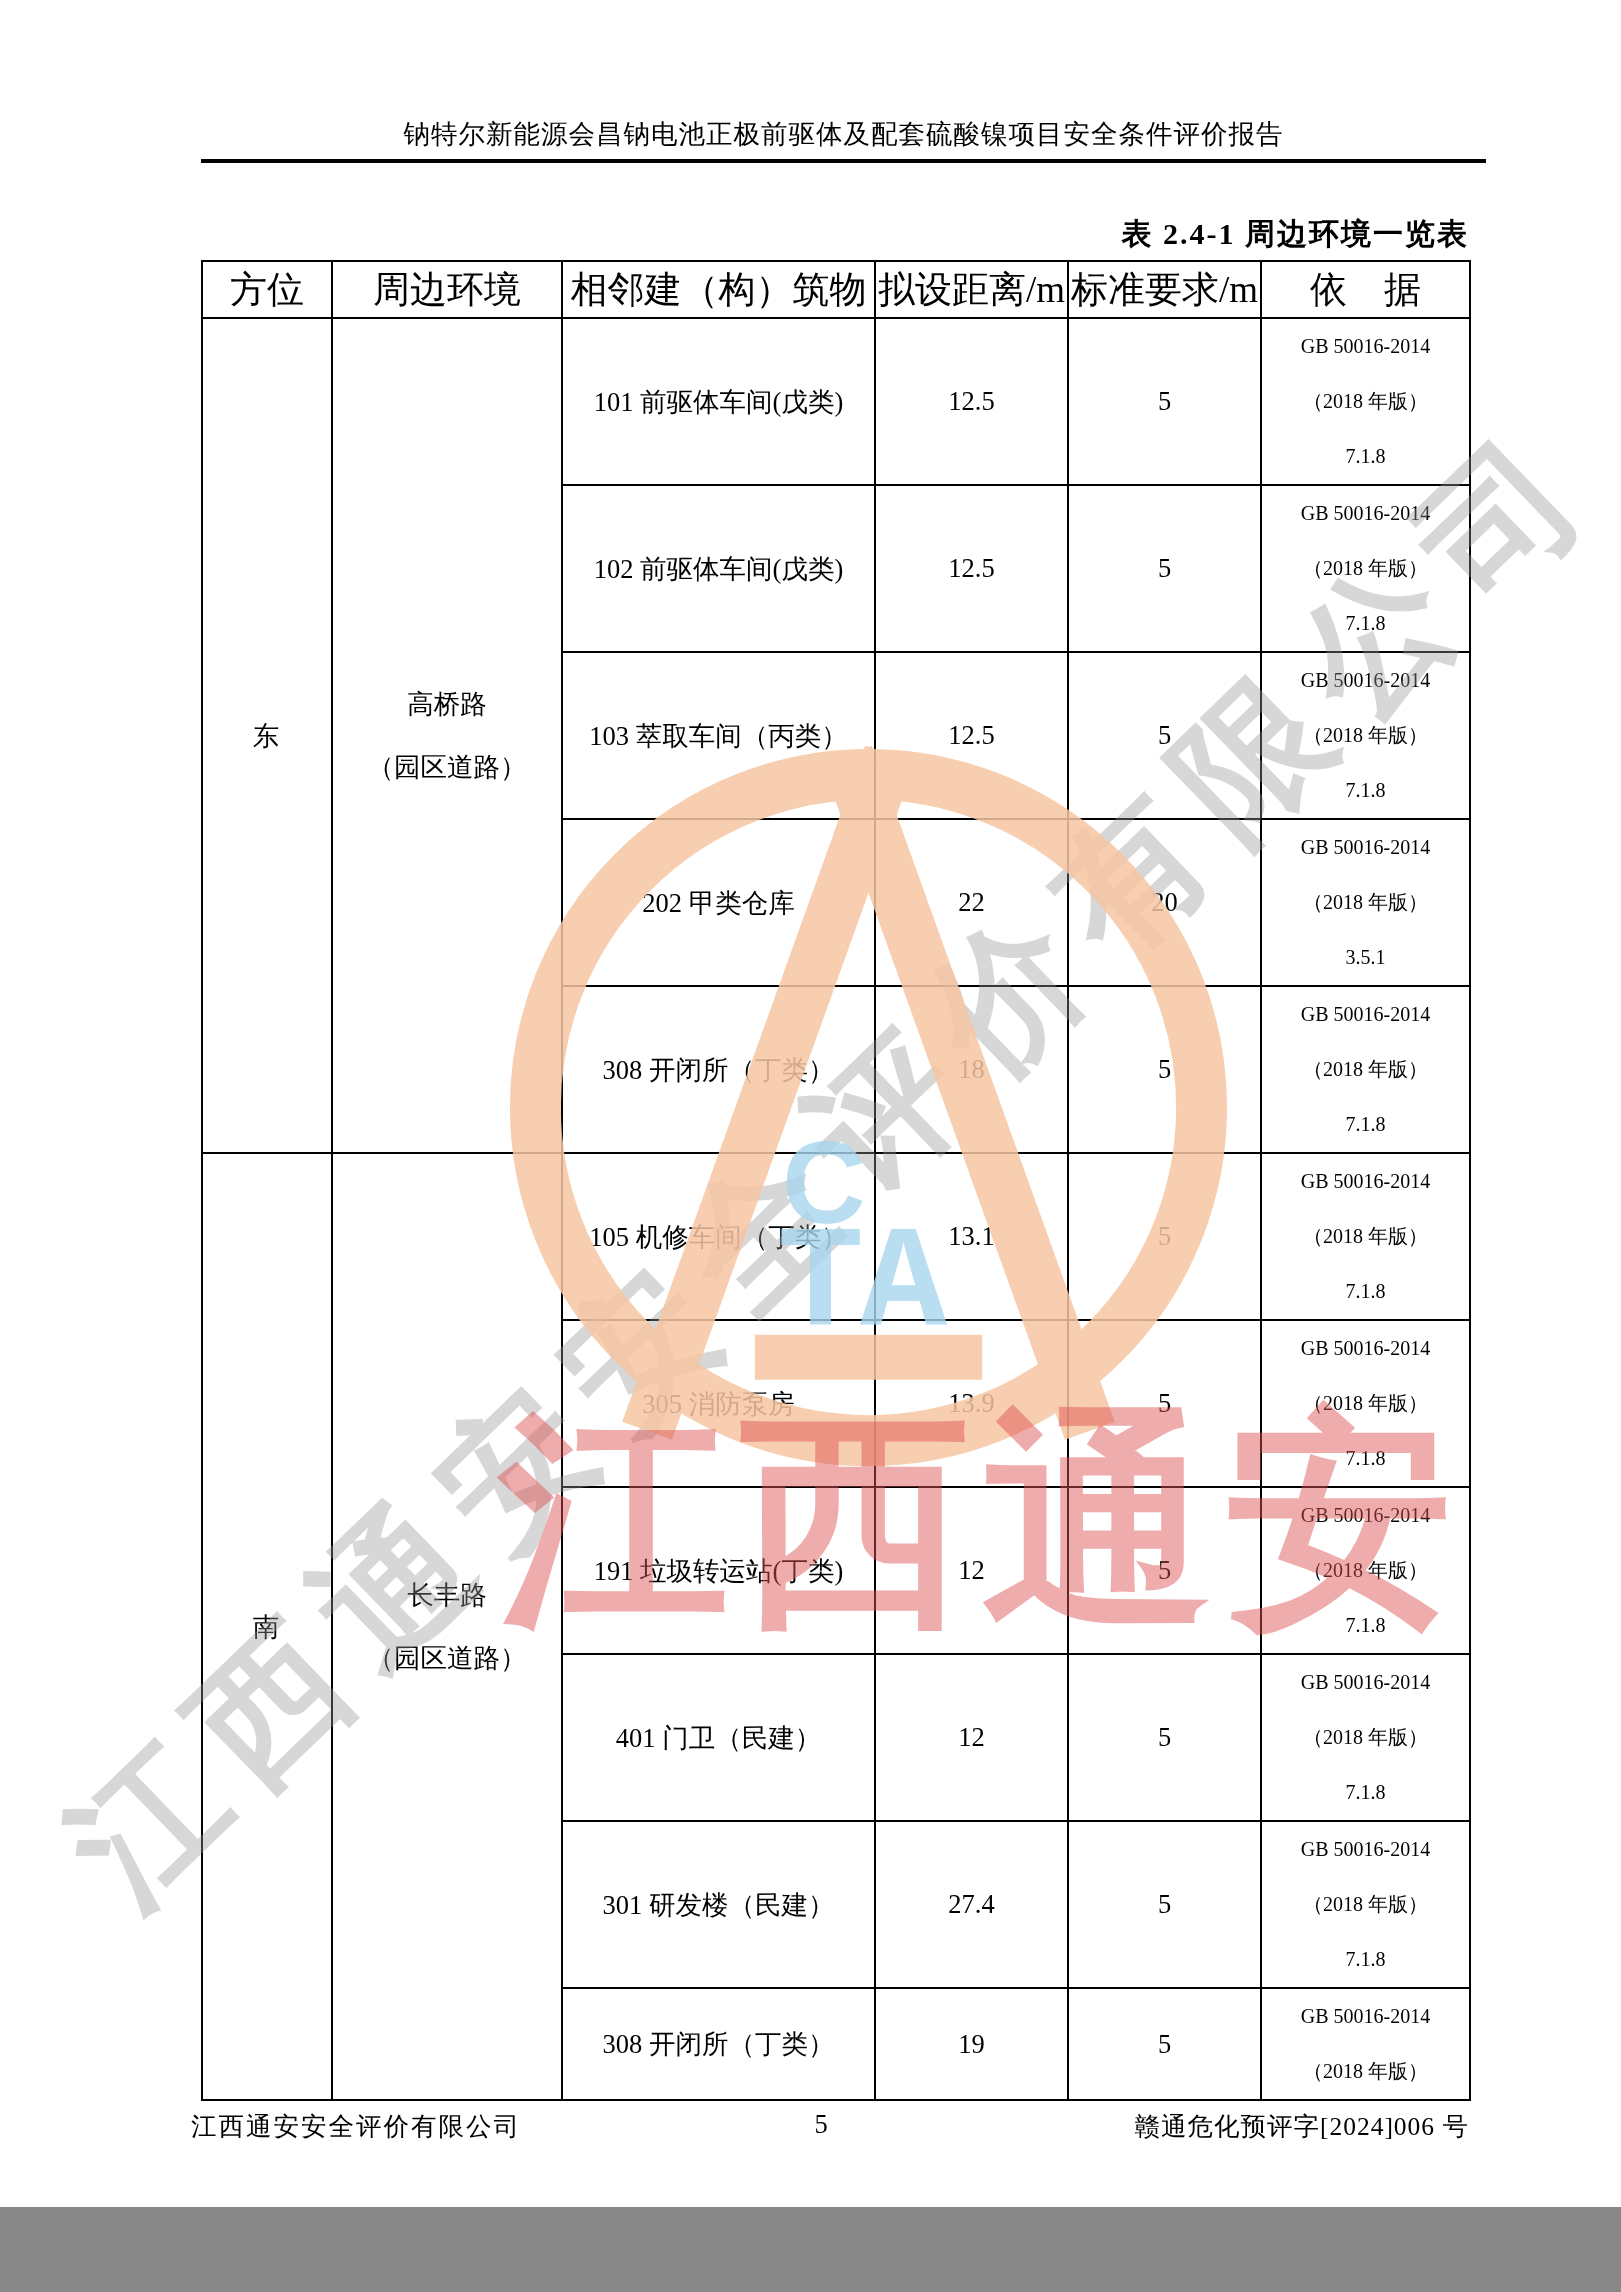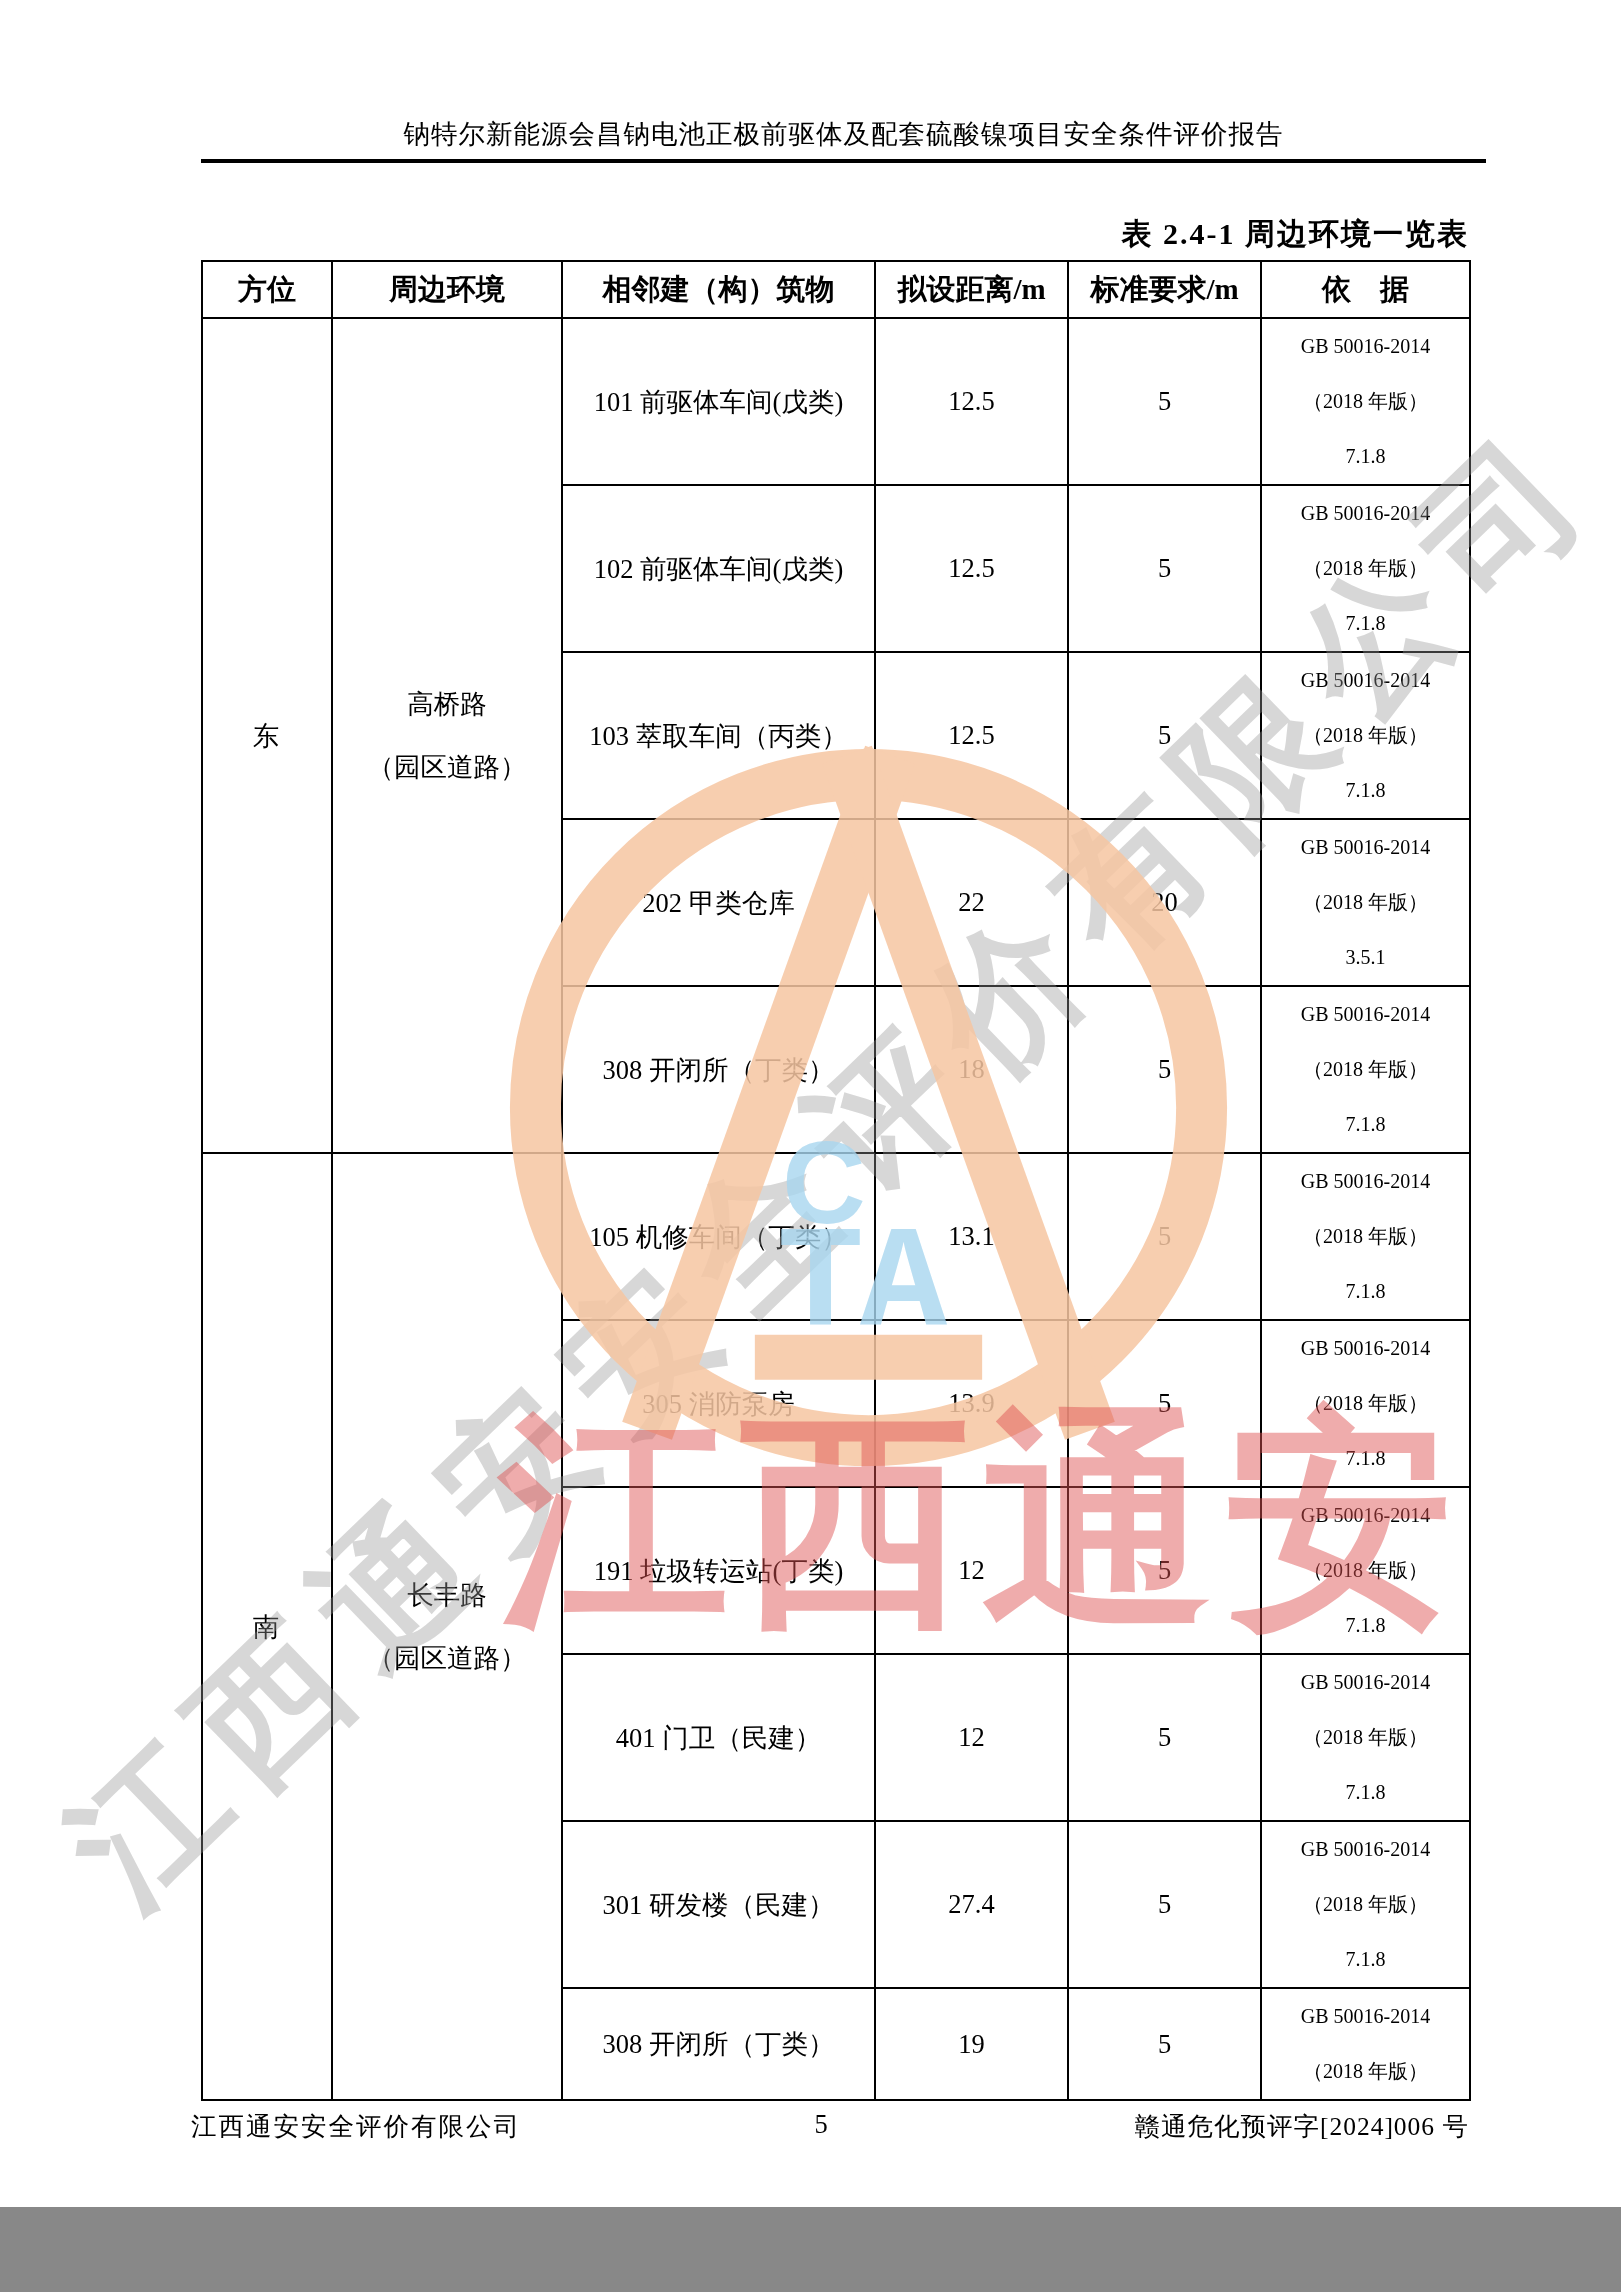--- a/index.html
+++ b/index.html
@@ -33,21 +33,21 @@
     width:1268px;
     border:2.9px solid #000;
     z-index:1;
   }
   table.env th,table.env td{
     border:2px solid #000;
     padding:0;margin:0;
     text-align:center;vertical-align:middle;
     font-size:26.5px;
   }
-  table.env th{font-weight:bold;font-size:29px;height:55px;}
+  table.env th{font-weight:normal;font-size:37px;height:55px;}
   tr.row{height:162px;}
   tr.row-last{height:109px;}
   tr.section-start td{border-top:2.9px solid #000;}
   td.c-dir{font-size:27.4px;letter-spacing:2px;}
   td.c-env .env-line{line-height:63px;font-size:26.5px;}
   td.c-num{font-size:27.4px;}
   td.c-basis .basis-line{line-height:55px;font-size:20px;}
   
   .footer-left{position:absolute;top:2109px;left:191px;font-size:25.5px;letter-spacing:2px;}
   .footer-page{position:absolute;top:2109px;left:821px;transform:translateX(-50%);font-size:26.5px;}

